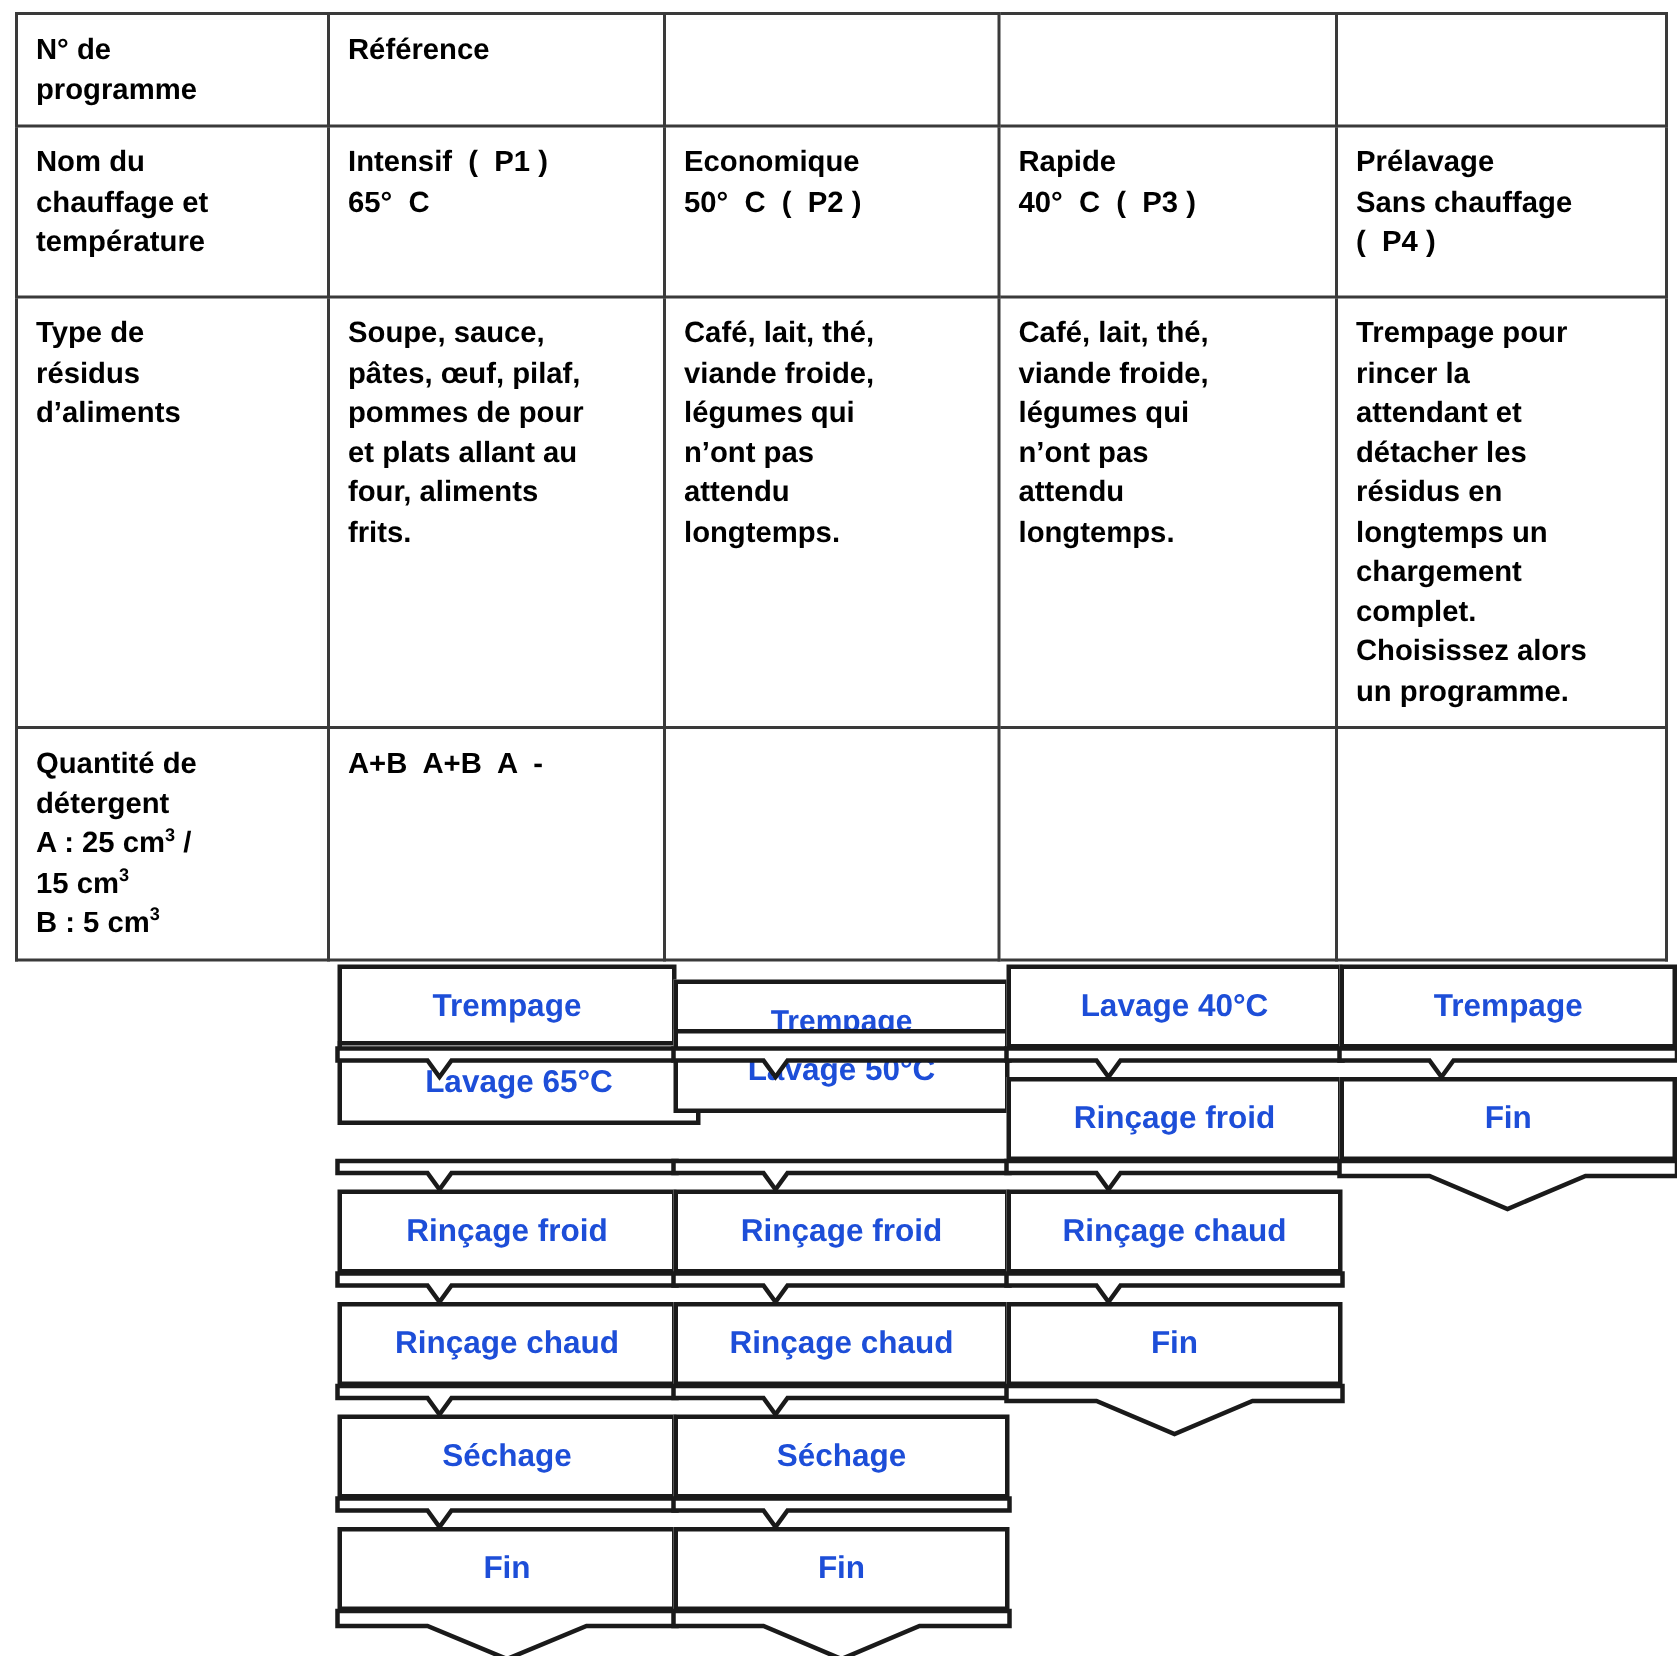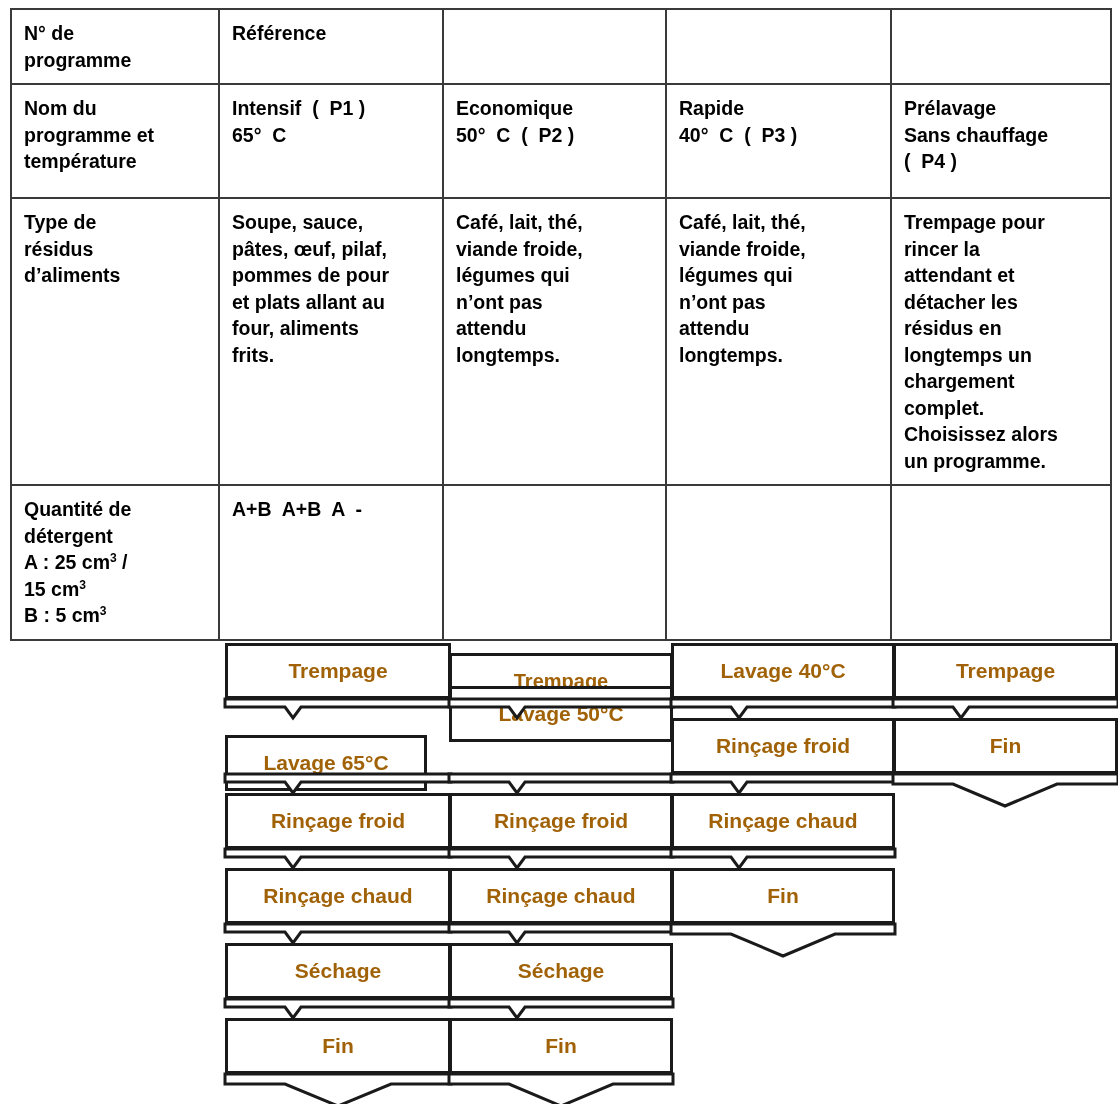--- a/index.html
+++ b/index.html
@@ -75,21 +75,21 @@
     pointer-events: auto;
   }
   .fbox {
     position: absolute;
     box-sizing: border-box;
     border: 3px solid #1a1a1a;
     background: #ffffff;
     font-weight: bold;
     font-size: 21px;
     font-family: "Liberation Sans", sans-serif;
-    color: #a16207;
+    color: #1d4ed8;
     display: flex;
     align-items: center;
     justify-content: center;
     text-align: center;
     line-height: 1.1;
   }
   .fbox.small { font-size: 20px; }
   .arrow-svg {
     position: absolute;
     overflow: visible;
@@ -119,21 +119,21 @@
           <span class="cell-line">Référence</span>
         </td>
         <td></td>
         <td></td>
         <td></td>
       </tr>
 
       <tr class="r-name">
         <td>
           <span class="cell-line">Nom du</span>
-          <span class="cell-line">programme et</span>
+          <span class="cell-line">chauffage et</span>
           <span class="cell-line">température</span>
         </td>
         <td>
           <span class="cell-line">Intensif  (  P1 )</span>
           <span class="cell-line">65°  C</span>
         </td>
         <td>
           <span class="cell-line">Economique</span>
           <span class="cell-line">50°  C  (  P2 )</span>
         </td>
@@ -210,21 +210,21 @@
       </tr>
     </tbody>
   </table>
 
   <div id="flow">
 
     <div class="flowcol">
       <div class="fbox" style="left:225px; top:643px; width:226px; height:56px;">
           <span>Trempage</span>
         </div>
-      <div class="fbox" style="left:225px; top:735px; width:202px; height:56px;">
+      <div class="fbox" style="left:225px; top:694px; width:242px; height:56px;">
           <span>Lavage 65°C</span>
         </div>
       <div class="fbox" style="left:225px; top:793px; width:226px; height:56px;">
           <span>Rinçage froid</span>
         </div>
       <div class="fbox" style="left:225px; top:868px; width:226px; height:56px;">
           <span>Rinçage chaud</span>
         </div>
       <div class="fbox" style="left:225px; top:943px; width:226px; height:56px;">
           <span>Séchage</span>

